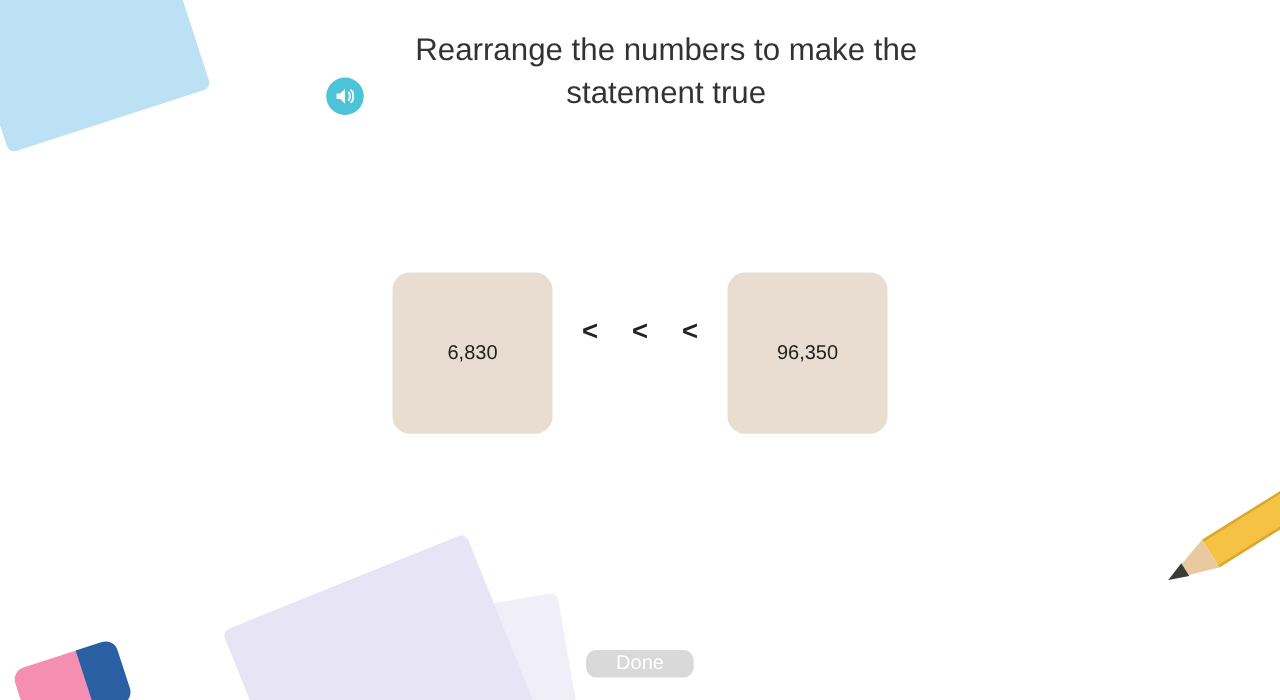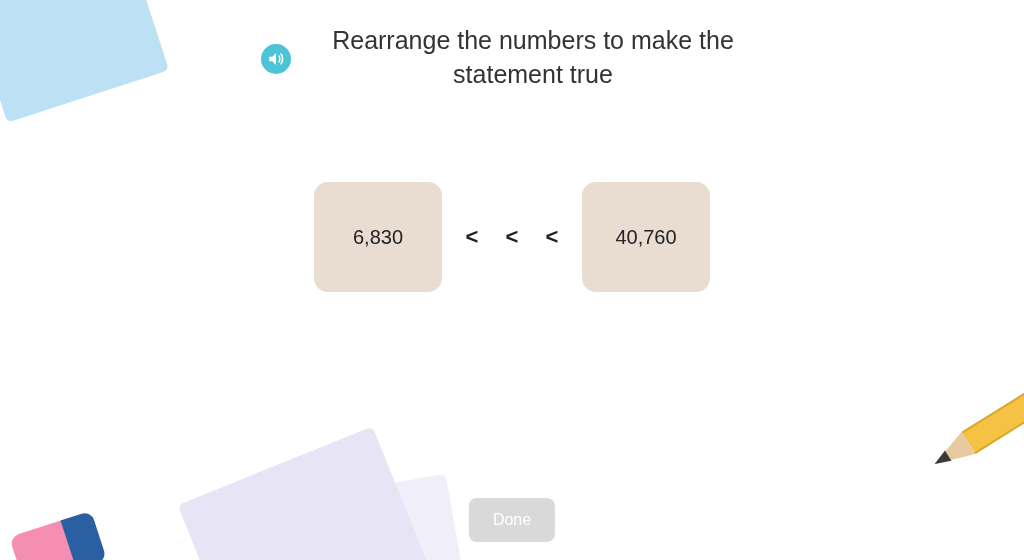--- a/index.html
+++ b/index.html
@@ -6,21 +6,21 @@
   body {
     width: 1024px;
     height: 560px;
     background: #ffffff;
     font-family: -apple-system, BlinkMacSystemFont, 'Segoe UI', Arial, sans-serif;
     position: relative;
     overflow: hidden;
   }
   .header {
     display: flex;
-    align-items: center;
+    align-items: flex-end;
     justify-content: center;
     gap: 12px;
     padding-top: 24px;
   }
   .speaker-btn {
     width: 30px;
     height: 30px;
     border-radius: 50%;
     background: #4dc3d8;
     display: flex;
@@ -43,48 +43,49 @@
     top: 182px;
     left: 0;
     right: 0;
     display: flex;
     align-items: center;
     justify-content: center;
     gap: 20px;
   }
   .tile {
     width: 128px;
-    height: 110px;
+    height: 129px;
     background: #e8ddd0;
     border-radius: 14px;
     display: flex;
     align-items: center;
     justify-content: center;
-    font-size: 20px;
+    font-size: 16px;
     color: #222;
     cursor: grab;
     user-select: none;
+    margin-top: 36px;
   }
   .op {
     font-size: 22px;
     font-weight: 700;
     color: #222;
     width: 20px;
     text-align: center;
   }
   .done-btn {
     position: absolute;
     left: 50%;
     transform: translateX(-50%);
     bottom: 18px;
     background: #d9d9d9;
     color: #ffffff;
     border: none;
     border-radius: 8px;
-    padding: 13px 24px;
+    padding: 2px 24px;
     font-size: 16px;
     cursor: pointer;
   }
   
   .deco-blue {
     position: absolute;
     top: -50px;
     left: -20px;
     width: 170px;
     height: 150px;
@@ -201,16 +202,16 @@
     </svg>
   </div>
   <div class="title">Rearrange the numbers to make the statement true</div>
 </div>
 
 <div class="tiles-row">
   <div class="tile">6,830</div>
   <div class="op">&lt;</div>
   <div class="op">&lt;</div>
   <div class="op">&lt;</div>
-  <div class="tile">40,760</div>
+  <div class="tile">96,350</div>
 </div>
 
 <button class="done-btn">Done</button>
 
 </body></html>

